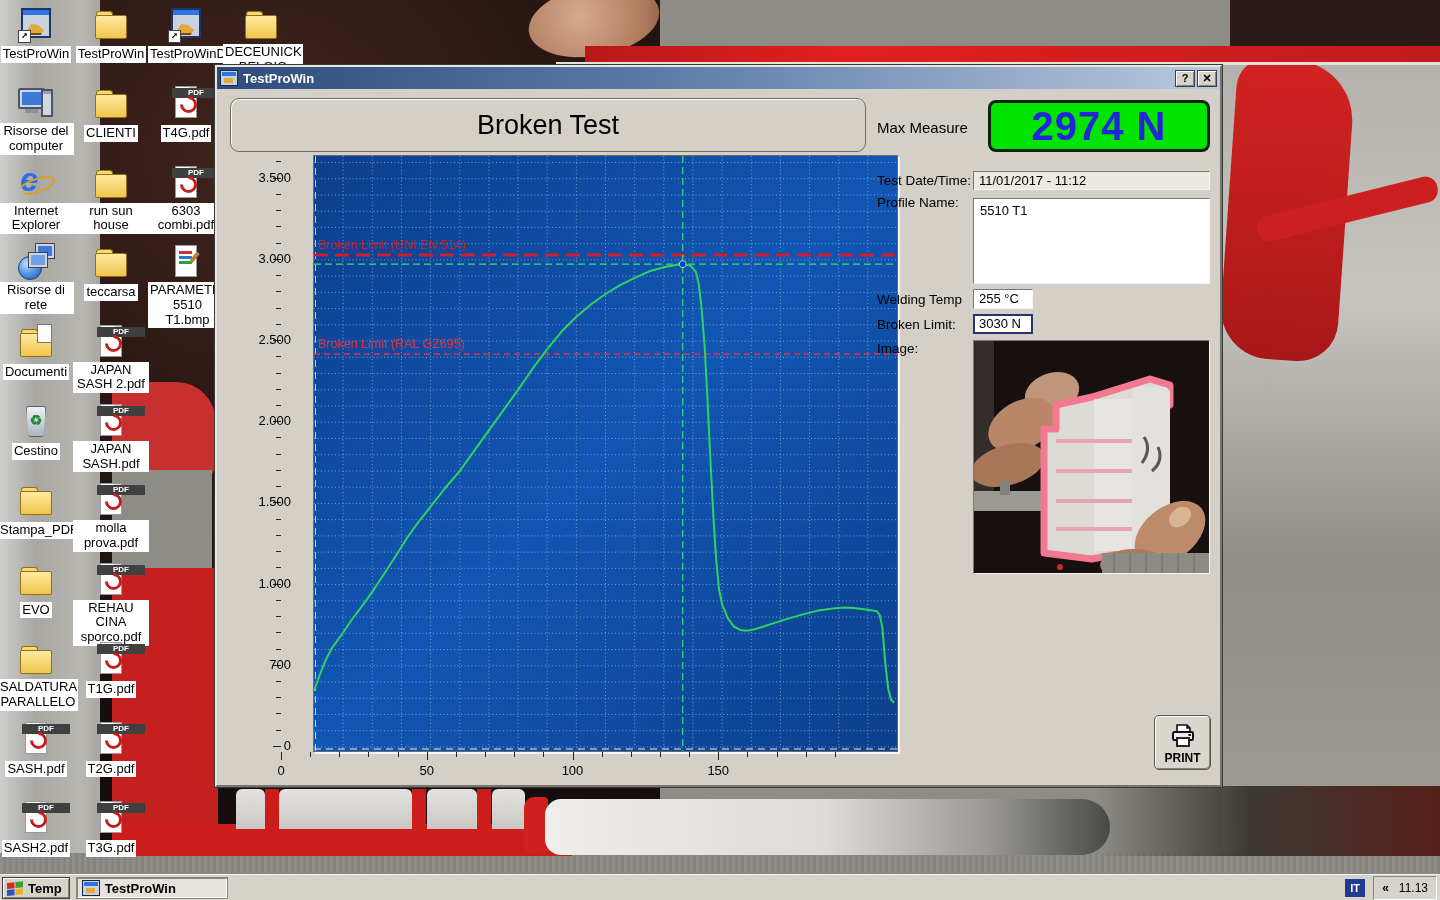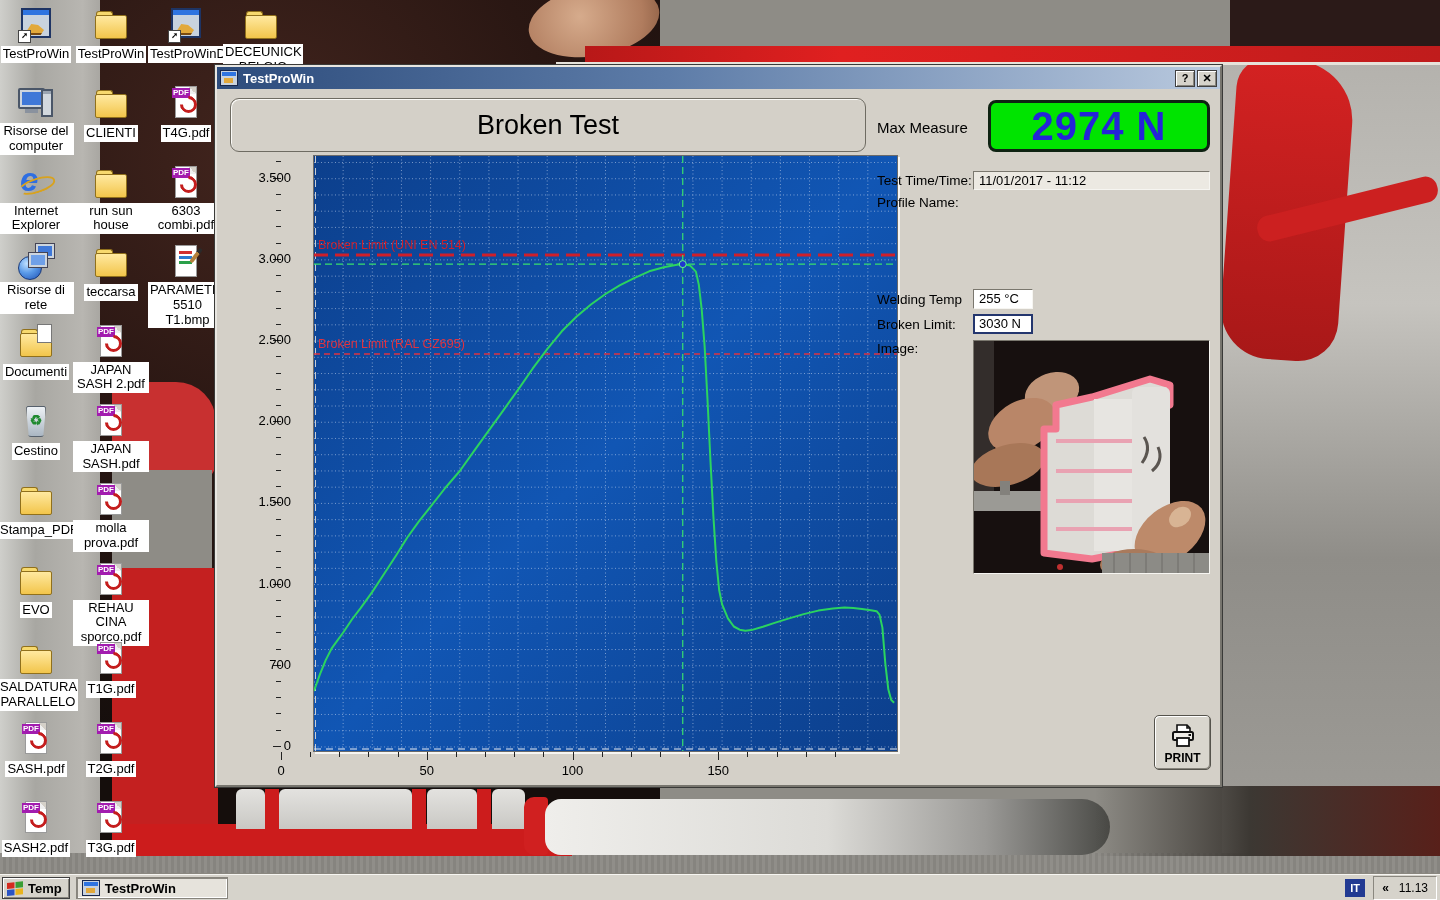--- a/index.html
+++ b/index.html
@@ -37,21 +37,21 @@
   
   #icons{position:absolute;inset:0;z-index:2;}
   .dicon{position:absolute;width:76px;text-align:center;cursor:pointer;}
   .dlabel{display:inline-block;background:#fff;color:#000;font-size:13px;line-height:1.13;padding:1px 2px;max-width:76px;}
   .ig{width:38px;height:36px;position:relative;margin:0 auto 2px;}
   .ig i,.ig b{position:absolute;display:block;}
   .fbody{left:3px;right:3px;top:9px;bottom:3px;background:linear-gradient(#ffe9a0,#f2c54b);border:1px solid #90701c;border-radius:2px;}
   .ftab{left:4px;top:5px;width:15px;height:6px;background:#f7d96e;border:1px solid #90701c;border-bottom:none;border-radius:3px 3px 0 0;}
   .page{left:8px;right:8px;top:1px;bottom:3px;background:#fff;border:1px solid #9a9a9a;}
   .fold{right:9px;top:2px;width:7px;height:7px;background:linear-gradient(225deg,#d4d0c8 50%,#efefef 50%);}
-  .pdfband{left:5px;top:3px;background:#a21caf;color:#fff;font-size:8px;font-weight:bold;padding:0 1px;line-height:10px;}
+  .pdfband{left:5px;top:3px;background:#404040;color:#fff;font-size:8px;font-weight:bold;padding:0 16px;line-height:10px;}
   .swirl{left:13px;bottom:8px;width:11px;height:11px;border:3px solid #c41d1d;border-radius:50%;border-top-color:transparent;transform:rotate(-45deg);}
   .abody{left:4px;right:4px;top:2px;bottom:4px;background:#c8d2de;border:2px solid #1e3464;}
   .abar{left:6px;right:6px;top:4px;height:5px;background:#2f74e0;}
   .atool{left:10px;bottom:7px;width:17px;height:11px;background:#e2a93c;clip-path:polygon(0 60%,25% 0,65% 10%,100% 55%,80% 100%,15% 100%);box-shadow:inset 0 -2px 0 #7a4a10;}
   .shct{left:1px;bottom:-1px;width:11px;height:11px;background:#fff;border:1px solid #444;font-size:8px;line-height:10px;text-align:center;color:#000;font-weight:bold;}
   .mon{left:1px;top:3px;width:23px;height:17px;background:#3f78d8;border:2px solid #4a5668;border-radius:2px;box-shadow:inset 0 0 0 2px #cdd5de;}
   .mbase{left:8px;top:24px;width:13px;height:4px;background:#8a929e;}
   .twr{right:2px;top:4px;width:8px;height:24px;background:#d2d8de;border:2px solid #4a5668;box-shadow:inset 0 3px 0 #9aa4b0;}
   .eGlyph{left:3px;top:-3px;font-size:33px;font-weight:bold;font-style:italic;color:#2e6ee2;line-height:36px;}
   .ering{left:1px;top:13px;width:34px;height:11px;border:2px solid #d8a21e;border-radius:50%;transform:rotate(-18deg);border-left-color:transparent;}
@@ -460,24 +460,25 @@
         <div class="xtick" style="left: 617.85px; top: 663px; height: 5px;"></div>
         <div class="xlab" style="left: 44px; top: 674px;">0</div>
         <div class="xlab" style="left: 189.75px; top: 674px;">50</div>
         <div class="xlab" style="left: 335.5px; top: 674px;">100</div>
         <div class="xlab" style="left: 481.25px; top: 674px;">150</div>
       </div>
 
     <span class="rlabel" id="maxlabel">Max Measure</span>
     <div id="maxval">2974 N</div>
 
-    <span class="rlabel" style="top:84px">Test Time/Time:</span>
+    <span class="rlabel" style="top:84px">Test Date/Time:</span>
     <div id="datefield" class="sunken">11/01/2017 - 11:12</div>
 
     <span class="rlabel" style="top:106px">Profile Name:</span>
+    <div id="profilebox" class="sunken">5510 T1</div>
 
     <span class="rlabel" style="top:203px">Welding Temp</span>
     <div id="weldfield" class="sunken">255 °C</div>
 
     <span class="rlabel" style="top:228px">Broken Limit:</span>
     <div id="brokenfield">3030 N</div>
 
     <span class="rlabel" style="top:252px">Image:</span>
     <div id="imagebox" class="sunken">
       <svg width="235" height="232" viewBox="0 0 235 232">

